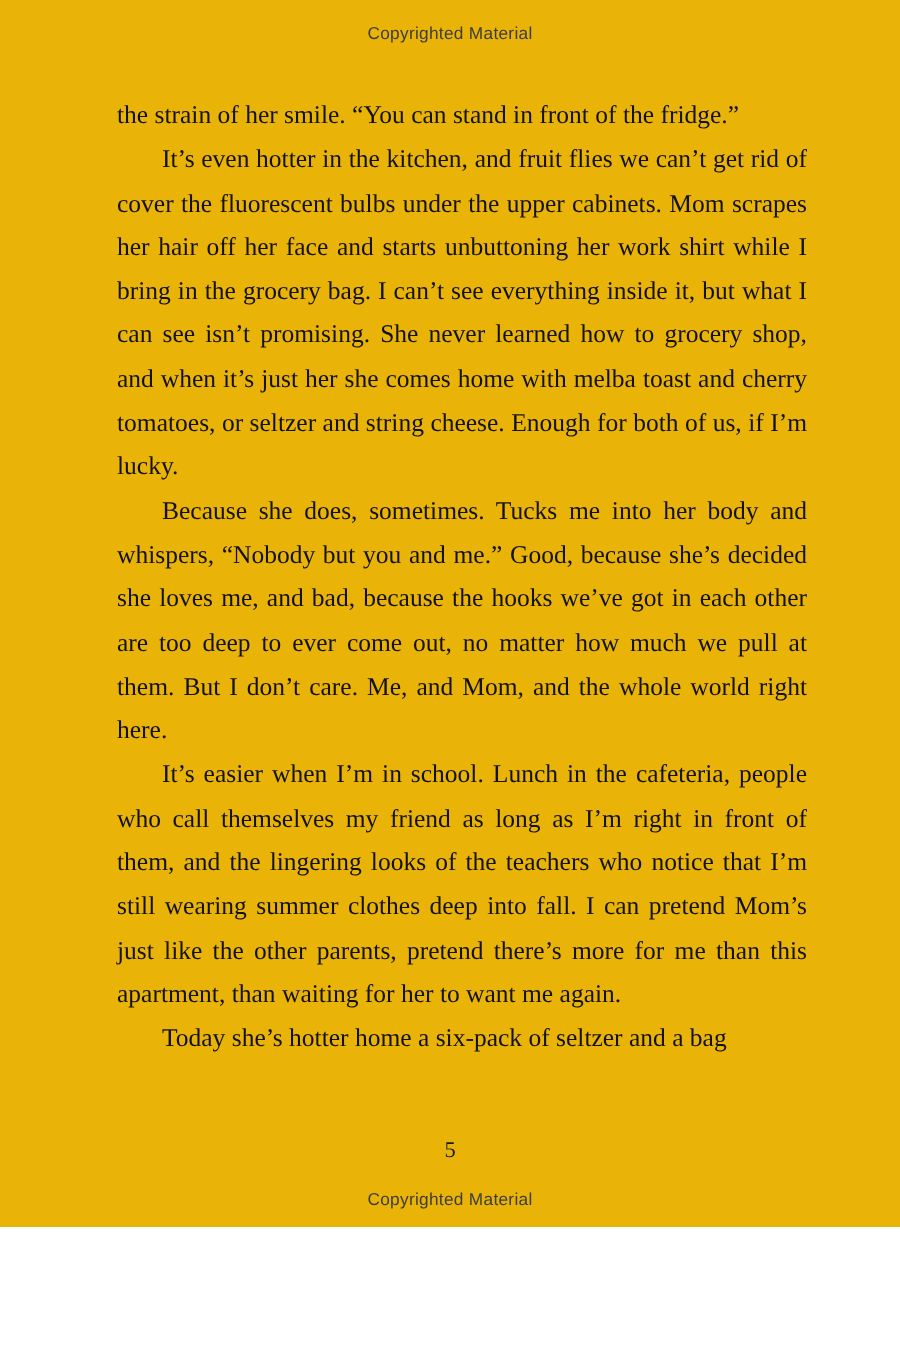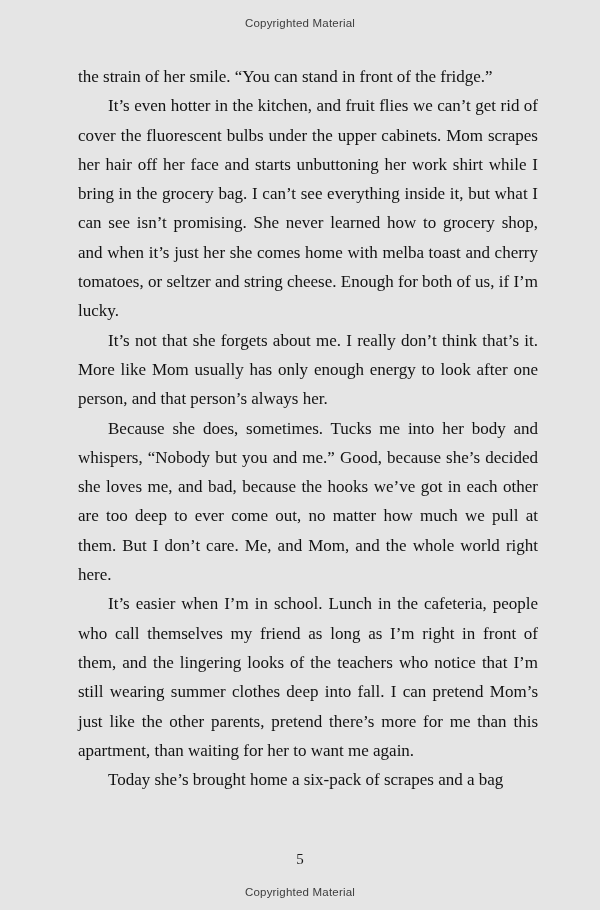--- a/index.html
+++ b/index.html
@@ -3,22 +3,22 @@
 <meta charset="utf-8">
 <style>
   html, body {
     margin: 0;
     padding: 0;
     background: #ffffff;
   }
   .page {
     position: relative;
     width: 600px;
-    height: 910px;
-    background: #e5e5e5;
+    height: 818px;
+    background: #eab308;
     overflow: hidden;
     font-family: "Liberation Serif", "DejaVu Serif", serif;
     color: #1a1a1a;
     box-sizing: border-box;
   }
   .copyright-notice {
     text-align: center;
     font-family: "Liberation Sans", "DejaVu Sans", sans-serif;
     font-size: 11.5px;
     color: #3d3d3d;
@@ -62,23 +62,22 @@
 </head>
 <body>
 
 <div class="page">
 
   <div class="copyright-notice top">Copyrighted Material</div>
 
   <div class="body-text">
     <p class="no-indent">the strain of her smile. “You can stand in front of the fridge.”</p>
     <p>It’s even hotter in the kitchen, and fruit flies we can’t get rid of cover the fluorescent bulbs under the upper cabinets. Mom scrapes her hair off her face and starts unbuttoning her work shirt while I bring in the grocery bag. I can’t see everything inside it, but what I can see isn’t promising. She never learned how to grocery shop, and when it’s just her she comes home with melba toast and cherry tomatoes, or seltzer and string cheese. Enough for both of us, if I’m lucky.</p>
-    <p>It’s not that she forgets about me. I really don’t think that’s it. More like Mom usually has only enough energy to look after one person, and that person’s always her.</p>
     <p>Because she does, sometimes. Tucks me into her body and whispers, “Nobody but you and me.” Good, because she’s decided she loves me, and bad, because the hooks we’ve got in each other are too deep to ever come out, no matter how much we pull at them. But I don’t care. Me, and Mom, and the whole world right here.</p>
     <p>It’s easier when I’m in school. Lunch in the cafeteria, people who call themselves my friend as long as I’m right in front of them, and the lingering looks of the teachers who notice that I’m still wearing summer clothes deep into fall. I can pretend Mom’s just like the other parents, pretend there’s more for me than this apartment, than waiting for her to want me again.</p>
-    <p>Today she’s brought home a six-pack of scrapes and a bag</p>
+    <p>Today she’s hotter home a six-pack of seltzer and a bag</p>
   </div>
 
   <div class="page-number">5</div>
 
   <div class="copyright-notice bottom">Copyrighted Material</div>
 
 </div>
 
 </body></html>

